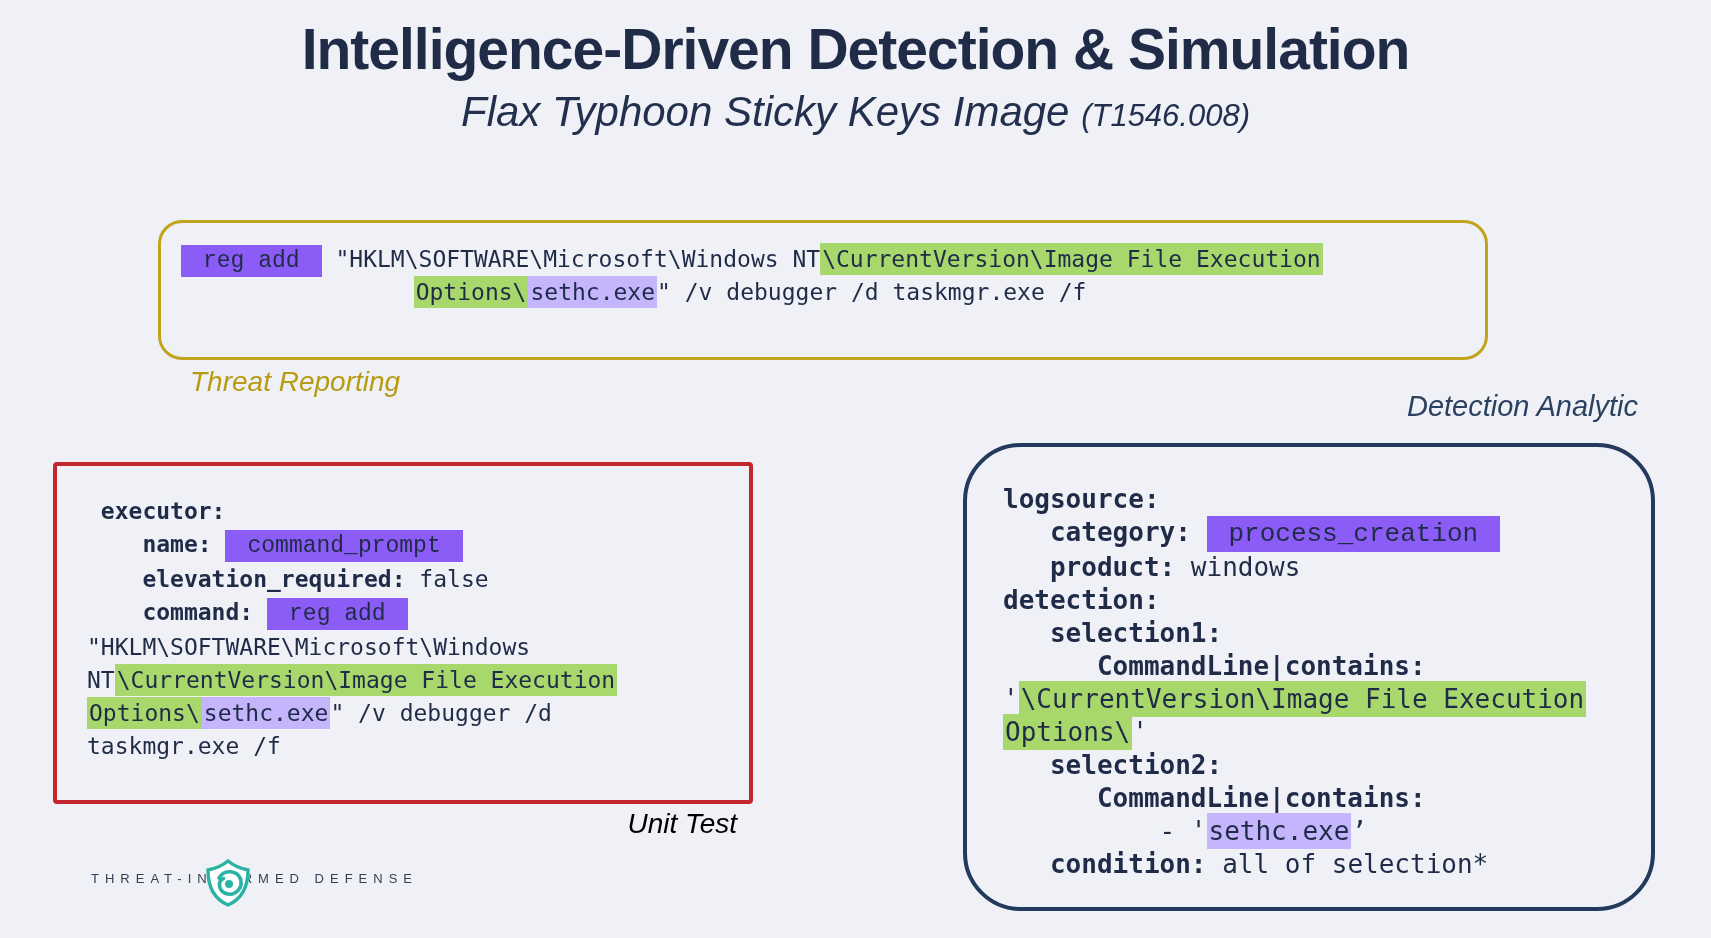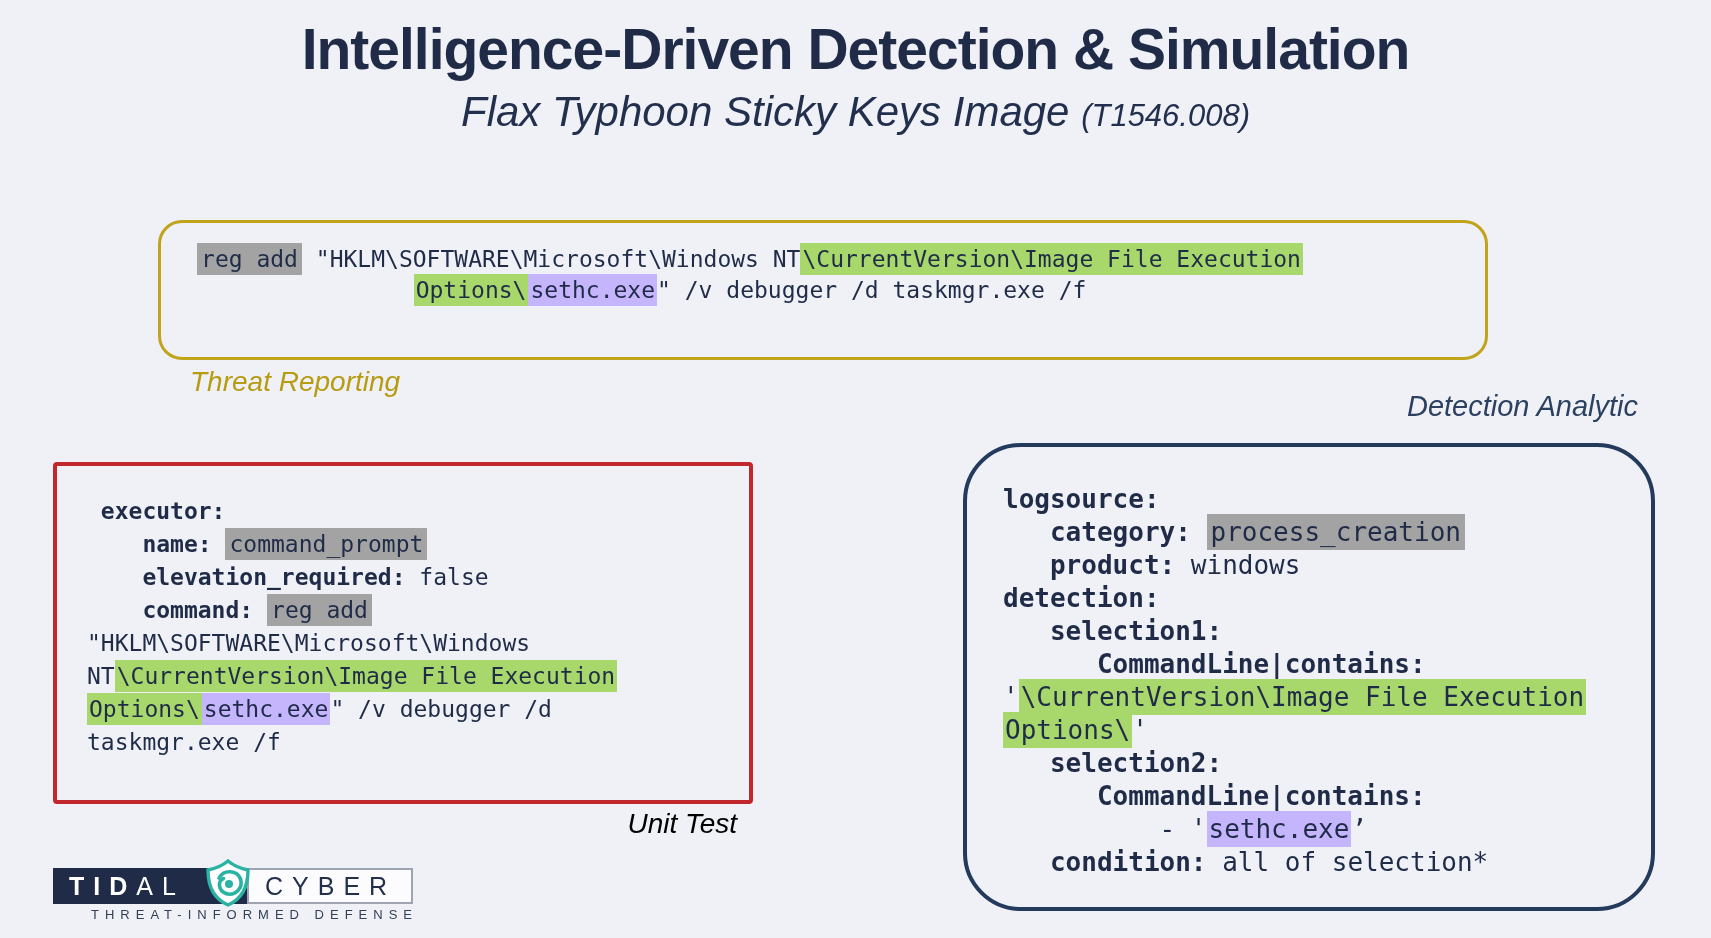--- a/index.html
+++ b/index.html
@@ -37,21 +37,21 @@
     border:4px solid #243A5C;border-radius:58px;
   }
 
   
   .code{
     font-family:"DejaVu Sans Mono","Liberation Mono",monospace;
     color:#1F2B47;white-space:pre;
   }
   .code .code-line{white-space:pre;}
   .code .k{font-weight:bold;}
-  .hl-yellow{background:#a3a3a3;padding:3px 4px;}
+  .hl-yellow{background:#8b5cf6;padding:3px 22px;font-family:Liberation Mono, monospace;}
   .hl-green{background:#A8D76C;padding:3px 2px;}
   .hl-blue{background:#c4b5fd;padding:3px 2px;}
 
   .code-threat{
     padding:21px 166px 0 20px;
     font-size:23px;line-height:31px;text-align:center;
   }
   .code-unit{
     padding:29px 0 0 30px;
     font-size:23px;line-height:33px;
@@ -106,27 +106,20 @@
 <div class="abs box box-navy">
   <div class="code code-detect"><div class="code-line"><span class="k">logsource:</span></div><div class="code-line"><span class="k">   category:</span><span> </span><span class="hl-yellow">process_creation</span></div><div class="code-line"><span class="k">   product:</span><span> windows</span></div><div class="code-line"><span class="k">detection:</span></div><div class="code-line"><span class="k">   selection1:</span></div><div class="code-line"><span class="k">      CommandLine|contains:</span></div><div class="code-line"><span>'</span><span class="hl-green">\CurrentVersion\Image File Execution</span></div><div class="code-line"><span class="hl-green">Options\</span><span>'</span></div><div class="code-line"><span class="k">   selection2:</span></div><div class="code-line"><span class="k">      CommandLine|contains:</span></div><div class="code-line"><span>          - '</span><span class="hl-blue">sethc.exe</span><span>’</span></div><div class="code-line"><span class="k">   condition:</span><span> all of selection*</span></div></div>
 </div>
 
 <div class="abs box box-red">
   <div class="code code-unit"><div class="code-line"><span class="k"> executor:</span></div><div class="code-line"><span class="k">    name:</span><span> </span><span class="hl-yellow">command_prompt</span></div><div class="code-line"><span class="k">    elevation_required:</span><span> false</span></div><div class="code-line"><span class="k">    command:</span><span> </span><span class="hl-yellow">reg add</span></div><div class="code-line"><span>"HKLM\SOFTWARE\Microsoft\Windows</span></div><div class="code-line"><span>NT</span><span class="hl-green">\CurrentVersion\Image File Execution</span></div><div class="code-line"><span class="hl-green">Options\</span><span class="hl-blue">sethc.exe</span><span>" /v debugger /d</span></div><div class="code-line"><span>taskmgr.exe /f</span></div></div>
 </div>
 <div class="abs hand-label label-red">Unit Test</div>
 
 <div class="abs logo">
-  <div class="logo-bar">
-    <div class="logo-tidal">
-      <span class="b">TID</span>
-        <span class="l">AL</span>
-    </div>
-    <div class="logo-cyber">CYBER</div>
-  </div>
   <svg class="logo-swirl" width="46" height="48" viewBox="0 0 46 48">
     <path d="M23 2 C29 7 38 10 43 11 C43 27 37 40 23 46 C9 40 3 27 3 11 C8 10 17 7 23 2 Z" fill="#FFFFFF" stroke="#2AB3A3" stroke-width="3.4"></path>
     <path d="M14 19 C19 10 32 11 35.5 20" fill="none" stroke="#2AB3A3" stroke-width="3.6" stroke-linecap="round"></path>
     <path d="M35.5 20 C38.5 29 30 37.5 21 34.5" fill="none" stroke="#2AB3A3" stroke-width="3.6" stroke-linecap="round"></path>
     <path d="M21 34.5 C13 31.5 12.5 22 18.5 19.5" fill="none" stroke="#2AB3A3" stroke-width="3.6" stroke-linecap="round"></path>
     <circle cx="24" cy="25" r="4" fill="#2AB3A3"></circle>
   </svg>
   <div class="logo-tagline">THREAT-INFORMED DEFENSE</div>
 </div>
 

